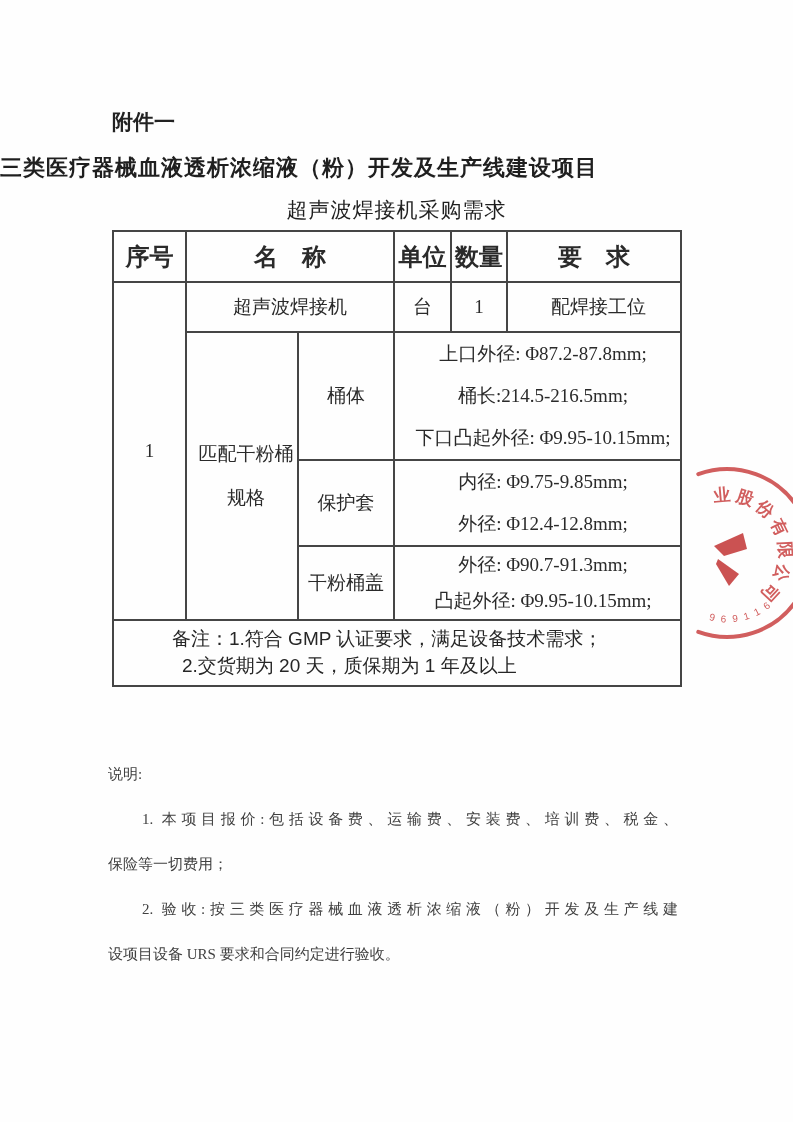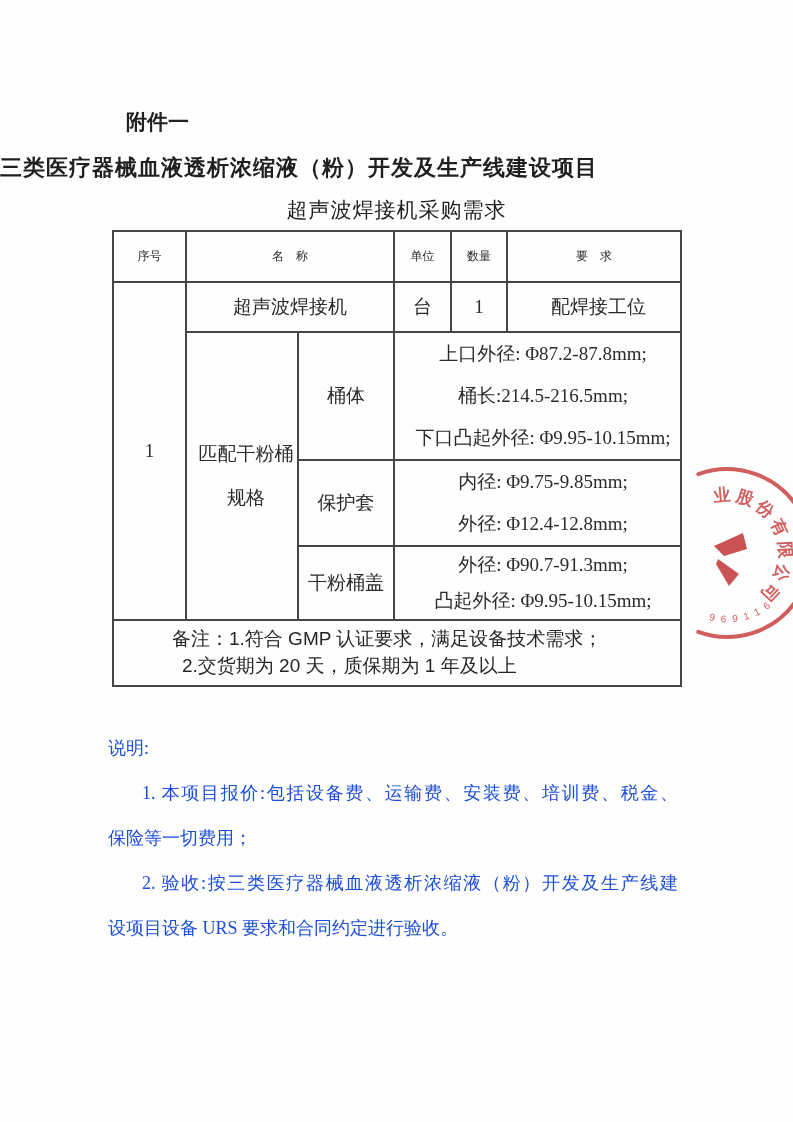--- a/index.html
+++ b/index.html
@@ -10,21 +10,21 @@
     color: #2d2d2d;
     position: relative;
   }
   .page {
     position: absolute; left: 0; top: 0;
     width: 793px; height: 1122px;
     background: #fefefe;
     overflow: hidden;
   }
   .attachment {
-    position: absolute; left: 118px; top: 108px;
+    position: absolute; left: 104px; top: 108px;
     font-family: "Liberation Sans", "DejaVu Sans", sans-serif;
     font-size: 21px; font-weight: bold; color: #222; padding-left: 8px;
   }
   .doc-title {
     position: absolute; left: 0; top: 153px; width: 793px;
     font-size: 22px; font-weight: bold; letter-spacing: 1px; color: #1f1f1f;
   }
   .doc-subtitle {
     position: absolute; left: 0; top: 196px; width: 793px;
     text-align: center;
@@ -34,41 +34,41 @@
     position: absolute; left: 112px; top: 230px;
     width: 568px;
     border-collapse: collapse; table-layout: fixed;
     font-size: 19px; color: #2a2a2a;
   }
   table.req-table td {
     border: 2px solid #454545;
     text-align: center; vertical-align: middle;
     overflow: hidden;
   }
-  tr.head td { font-weight: normal; font-size: 12px; height: 51px; }
+  tr.head td { font-weight: bold; font-size: 24px; height: 51px; }
   tr.r-machine td { height: 50px; }
   td.cell-left { text-align: left; padding-left: 9px; }
   td.spec { text-align: left; padding-left: 11px; }
   tr.r-body td { height: 125px; }
   tr.r-sleeve td { height: 83px; }
   tr.r-lid td { height: 71px; }
   .spec div { line-height: 42px; white-space: nowrap; }
   tr.r-lid .spec div { line-height: 36px; }
   td.group div { line-height: 44px; margin-left: 8px; }
   tr.r-remark td {
     height: 60px; text-align: left; vertical-align: middle;
     padding: 4px 10px 6px 10px;
     font-family: "Liberation Sans", "DejaVu Sans", sans-serif;
     font-size: 19px; color: #262626;
   }
   .remark-l1 { line-height: 27px; margin-left: 48px; }
   .remark-l2 { line-height: 27px; padding-left: 58px; }
   .notes {
-    position: absolute; left: 108px; top: 726px; width: 572px;
-    font-size: 18px; color: #1d4ed8;
+    position: absolute; left: 108px; top: 752px; width: 572px;
+    font-size: 15px; color: #404040;
   }
   .notes .nline { line-height: 45px; height: 45px; white-space: nowrap; }
   .notes .stretch {
     margin-left: 34px; width: 536px;
     text-align: justify; text-align-last: justify;
     white-space: normal; overflow: hidden;
   }
   .stamp {
     position: absolute; left: 640px; top: 443px;
     width: 200px; height: 230px;

